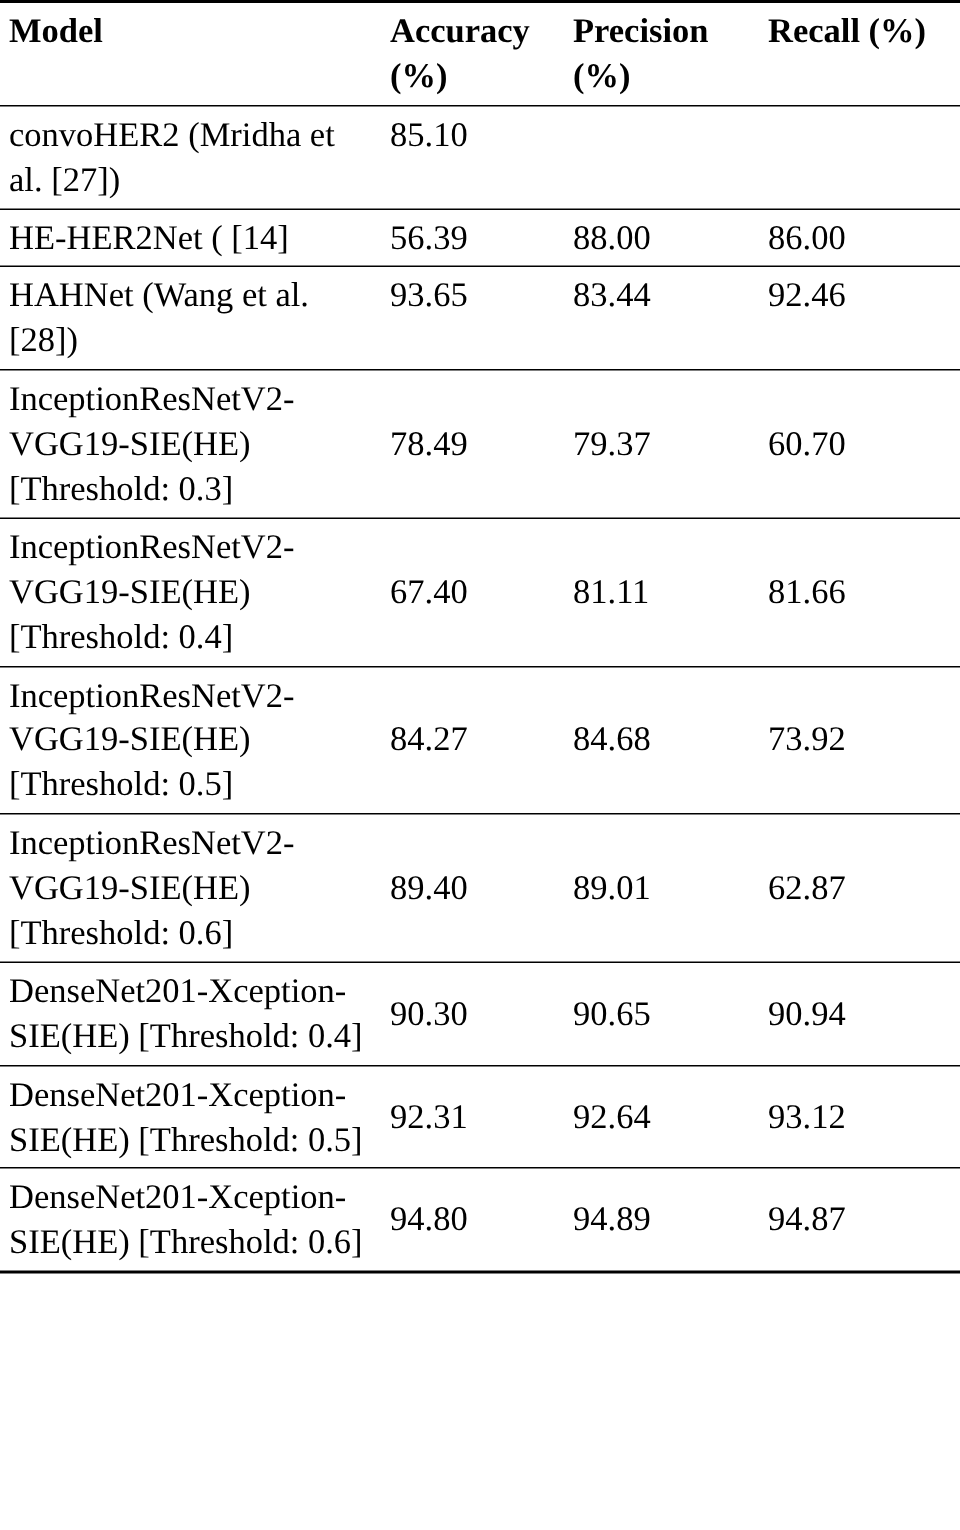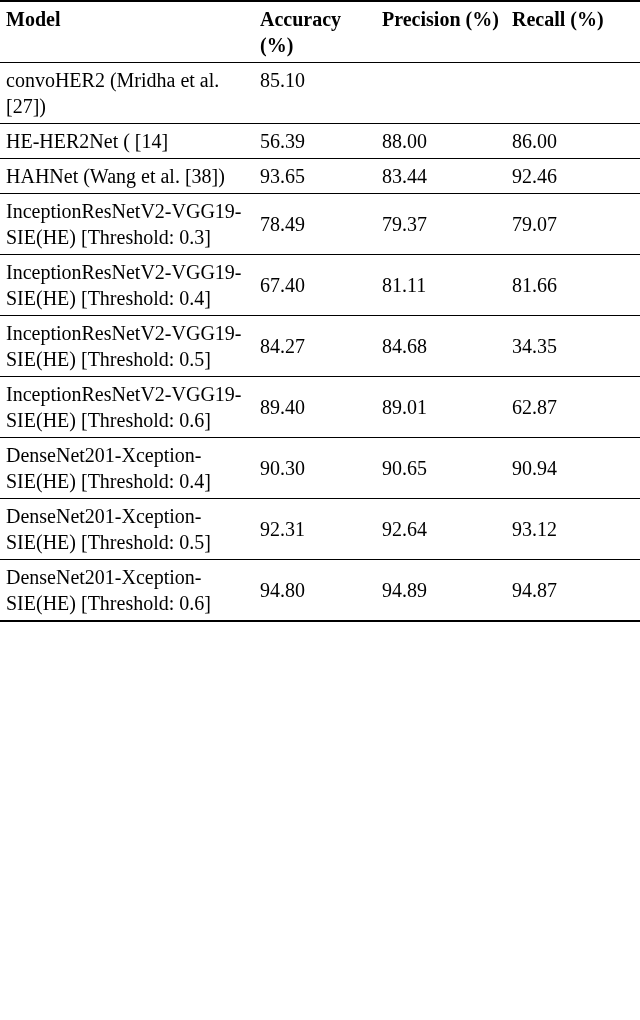--- a/index.html
+++ b/index.html
@@ -15,21 +15,21 @@
     overflow: hidden;
   }
   .table-wrap {
     width: 640px;
     box-sizing: border-box;
   }
   table.results {
     width: 640px;
     border-collapse: collapse;
     table-layout: fixed;
-    font-size: 20px;
+    font-size: 23px;
     padding-left: 48px;
   }
   table.results col.c-model { width: 254px; }
   table.results col.c-acc   { width: 122px; }
   table.results col.c-prec  { width: 130px; }
   table.results col.c-rec   { width: 134px; }
 
   table.results th,
   table.results td {
     vertical-align: top;
@@ -92,42 +92,42 @@
           <td class="num-cell"></td>
           <td class="num-cell"></td>
         </tr>
         <tr>
           <td class="model-cell">HE-HER2Net ( [14]</td>
           <td class="num-cell">56.39</td>
           <td class="num-cell">88.00</td>
           <td class="num-cell">86.00</td>
         </tr>
         <tr>
-          <td class="model-cell">HAHNet (Wang et al. [38])</td>
+          <td class="model-cell">HAHNet (Wang et al. [28])</td>
           <td class="num-cell">93.65</td>
           <td class="num-cell">83.44</td>
           <td class="num-cell">92.46</td>
         </tr>
         <tr class="tall">
           <td class="model-cell">InceptionResNetV2-VGG19-SIE(HE) [Threshold: 0.3]</td>
           <td class="num-cell">78.49</td>
           <td class="num-cell">79.37</td>
-          <td class="num-cell">79.07</td>
+          <td class="num-cell">60.70</td>
         </tr>
         <tr class="tall">
           <td class="model-cell">InceptionResNetV2-VGG19-SIE(HE) [Threshold: 0.4]</td>
           <td class="num-cell">67.40</td>
           <td class="num-cell">81.11</td>
           <td class="num-cell">81.66</td>
         </tr>
         <tr class="tall">
           <td class="model-cell">InceptionResNetV2-VGG19-SIE(HE) [Threshold: 0.5]</td>
           <td class="num-cell">84.27</td>
           <td class="num-cell">84.68</td>
-          <td class="num-cell">34.35</td>
+          <td class="num-cell">73.92</td>
         </tr>
         <tr class="tall">
           <td class="model-cell">InceptionResNetV2-VGG19-SIE(HE) [Threshold: 0.6]</td>
           <td class="num-cell">89.40</td>
           <td class="num-cell">89.01</td>
           <td class="num-cell">62.87</td>
         </tr>
         <tr class="tall">
           <td class="model-cell">DenseNet201-Xception-SIE(HE) [Threshold: 0.4]</td>
           <td class="num-cell">90.30</td>

